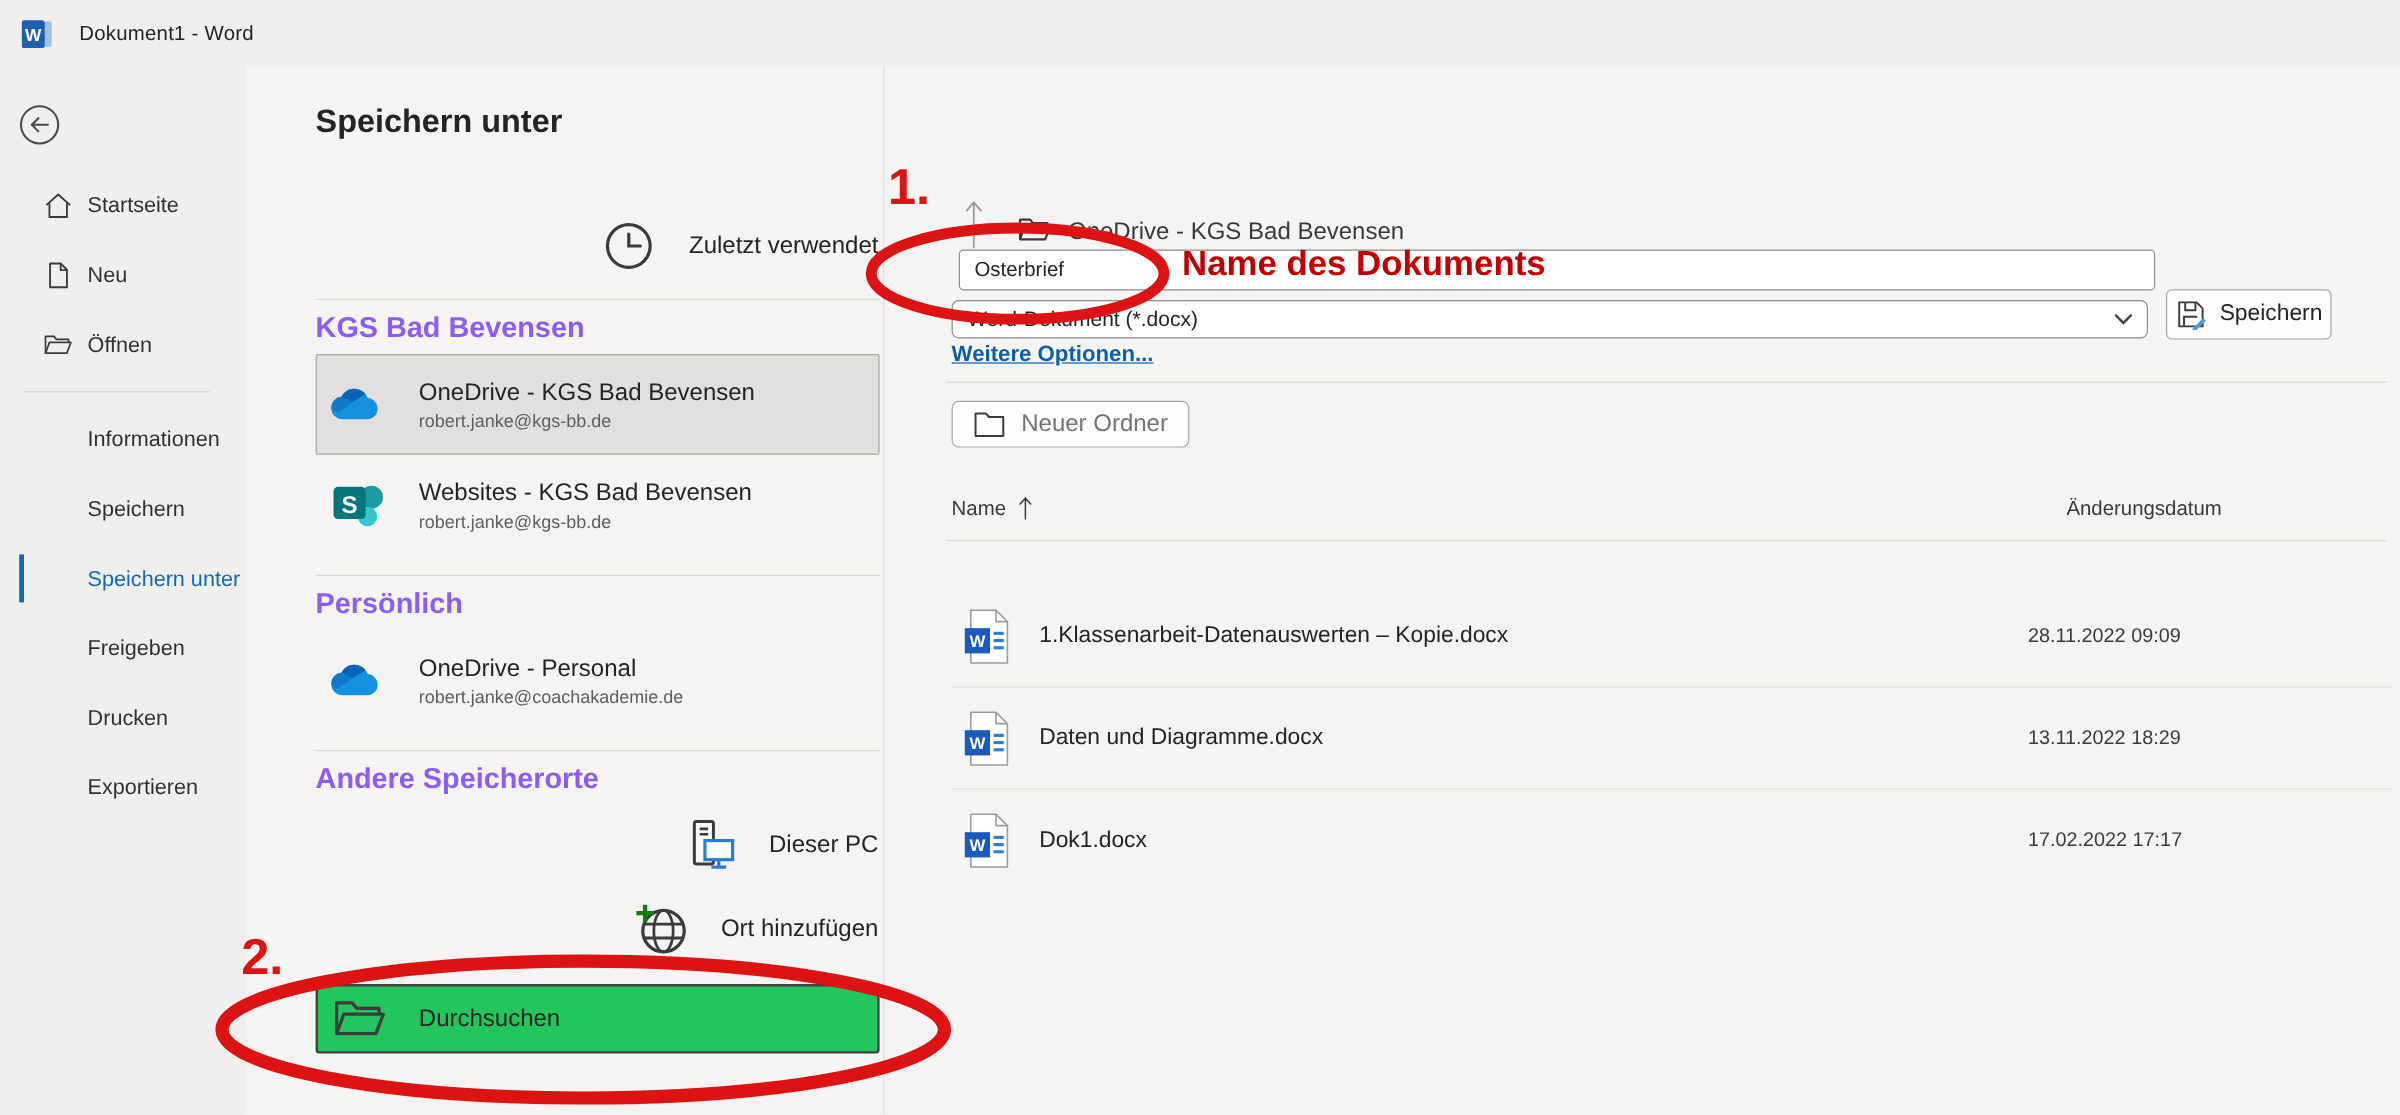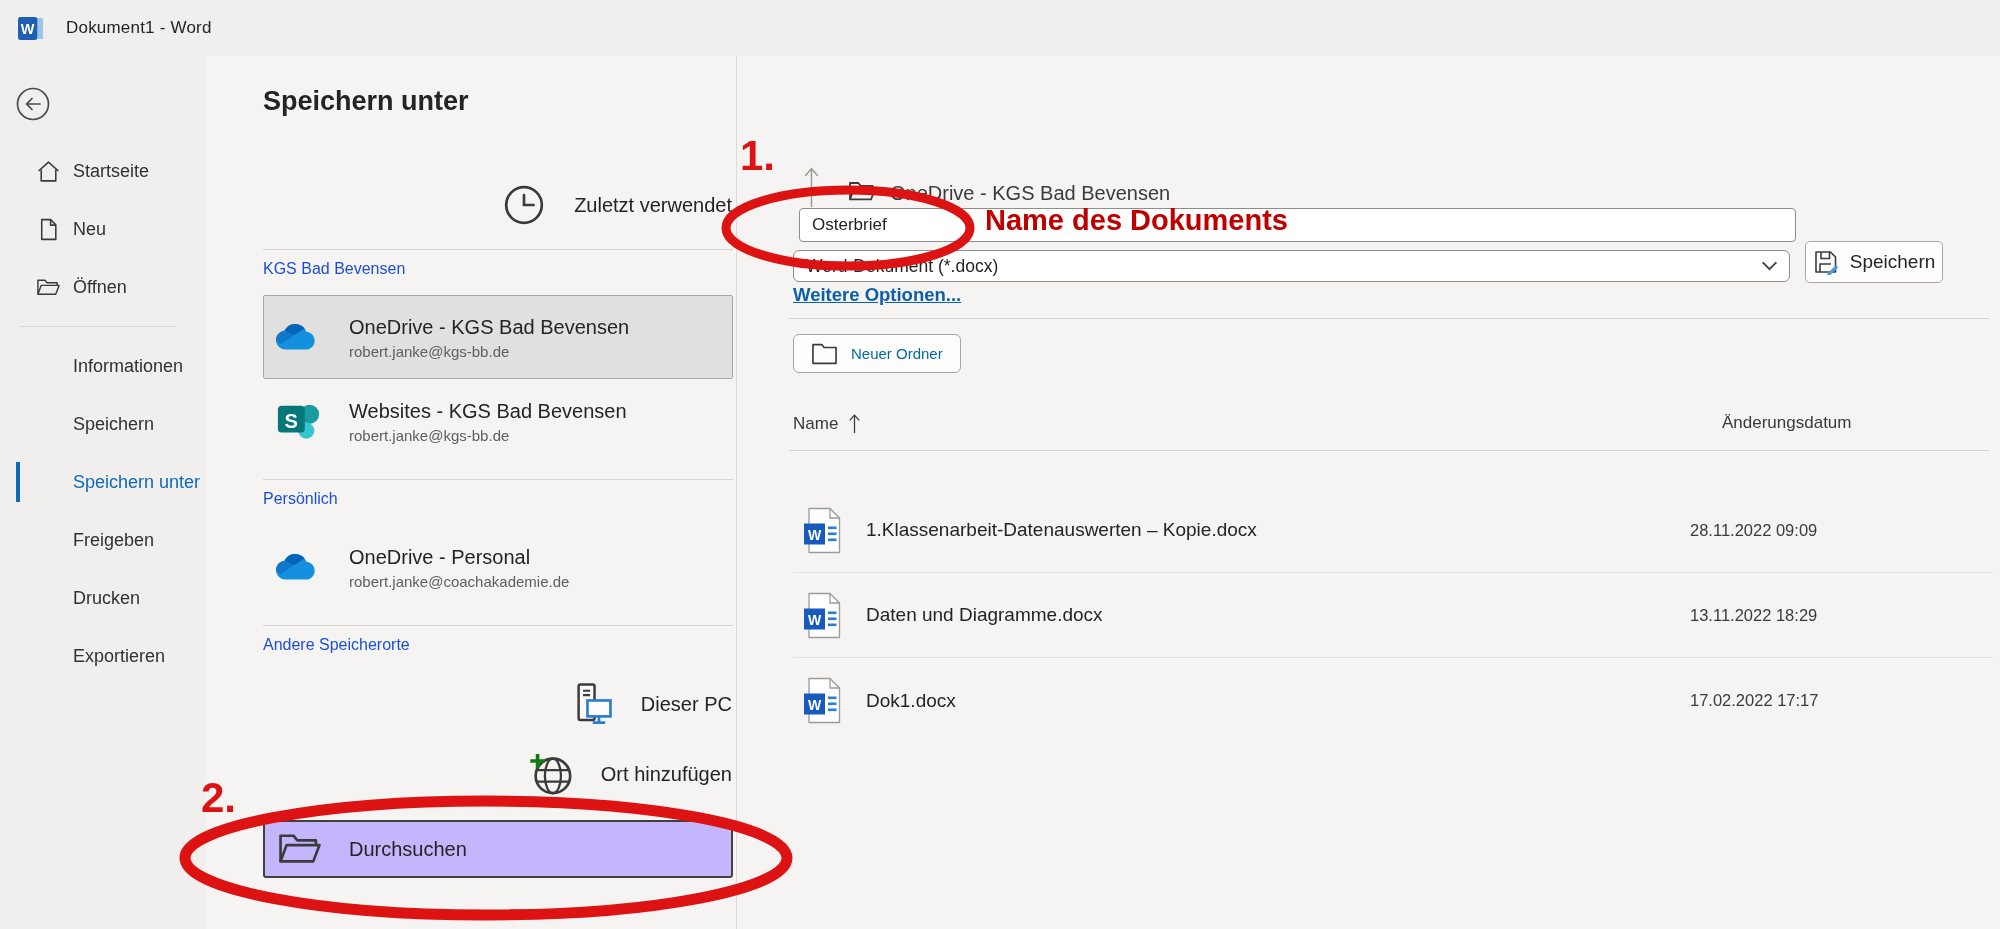--- a/index.html
+++ b/index.html
@@ -34,24 +34,24 @@
   .places-flow{width:470px;margin-top:60px;}
   .place-item{display:flex;align-items:center;height:84px;padding-left:12px;cursor:pointer;
     border:1px solid transparent;border-radius:2px;}
   .place-item.simple{height:56px;margin-top:14px;justify-content:flex-end;}
   .place-item.selected{background:#e2e0de;border-color:#a9a7a4;}
   .place-item .place-ic{width:46px;height:46px;margin-right:27px;flex:0 0 auto;}
   .place-texts{display:flex;flex-direction:column;justify-content:center;}
   .place-title{font-size:20px;color:#252423;line-height:26px;}
   .place-sub{font-size:15px;color:#605e5c;margin-top:3px;}
   .place-divider{border-top:1px solid #d8d6d3;margin:16px 0 10px 0;}
-  .group-title{font-size:16px;font-weight:normal;color:#1d4ed8;height:26px;margin:0 0 9px 0;}
+  .group-title{font-size:24px;font-weight:bold;color:#8b5cf6;height:26px;margin:0 0 9px 0;}
   .row-recent{height:52px;margin-top:0;}
   .browse-btn{display:flex;align-items:center;width:470px;height:58px;margin-top:18px;
-    background:#c4b5fd;border:2px solid #404040;border-radius:3px;padding-left:12px;cursor:pointer;}
+    background:#22c55e;border:2px solid #404040;border-radius:3px;padding-left:12px;cursor:pointer;}
   .browse-btn .place-ic{width:46px;height:40px;margin-right:26px;}
   .browse-label{font-size:20px;color:#252423;}
   
   .save-pane{position:absolute;top:56px;left:737px;right:0;bottom:0;background:#f5f4f2;}
   .breadcrumb{position:absolute;left:66px;top:108px;height:46px;display:flex;align-items:flex-end;}
   .up-arrow{width:17px;height:42px;margin-bottom:2px;cursor:pointer;}
   .crumb-folder{width:33px;height:25px;margin:0 11px 6px 26px;}
   .crumb-text{font-size:20px;color:#3b3a39;margin-bottom:5px;cursor:pointer;}
   .filename-input{position:absolute;left:62px;top:152px;width:997px;height:34px;
     border:1px solid #8f8d8b;border-radius:4px;background:#fff;padding:0 12px;
@@ -66,22 +66,22 @@
     cursor:pointer;}
   .save-ic{width:26px;height:26px;margin-right:11px;}
   .save-label{font-size:19px;color:#252423;}
   .more-options{position:absolute;left:56px;top:228px;font-size:18.5px;font-weight:bold;
     color:var(--link);text-decoration:underline;cursor:pointer;}
   .pane-divider{position:absolute;left:52px;top:262px;width:1200px;border-top:1px solid #d8d6d3;}
   .newfolder-btn{position:absolute;left:56px;top:278px;height:39px;background:#fdfdfc;
     border:1px solid #a7a5a3;border-radius:6px;display:flex;align-items:center;
     padding:0 17px;cursor:pointer;}
   .newfolder-ic{width:27px;height:22px;margin-right:13px;}
-  .newfolder-label{font-size:15px;color:#0369a1;}
-  .table-header{position:absolute;left:56px;top:357px;width:1200px;display:flex;align-items:flex-start;}
+  .newfolder-label{font-size:20px;color:#737373;}
+  .table-header{position:absolute;left:56px;top:357px;width:1200px;display:flex;align-items:center;}
   .col-name{flex:0 0 897px;display:flex;align-items:center;cursor:pointer;}
   .col-name-label{font-size:17px;color:#3b3a39;}
   .sort-ic{width:13px;height:21px;margin-left:10px;}
   .col-date{flex:1;font-size:17px;color:#3b3a39;cursor:pointer;margin-left:32px;}
   .header-divider{position:absolute;left:52px;top:394px;width:1200px;border-top:1px solid #d8d6d3;}
   .file-rows{position:absolute;left:56px;top:432px;width:1200px;}
   .file-row{display:flex;align-items:center;height:85px;cursor:pointer;
     border-bottom:1px solid #e3e1de;}
   .file-row:last-child{border-bottom:none;}
   .file-name-cell{flex:0 0 897px;display:flex;align-items:center;}

